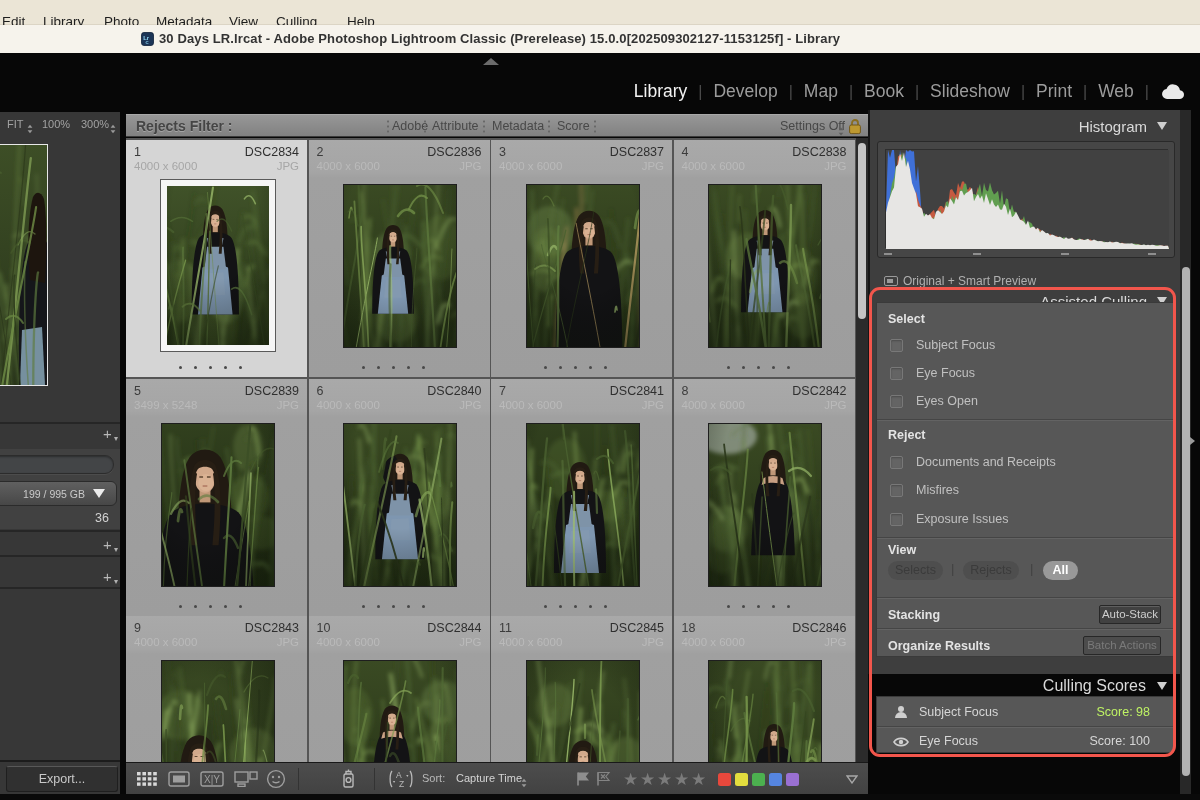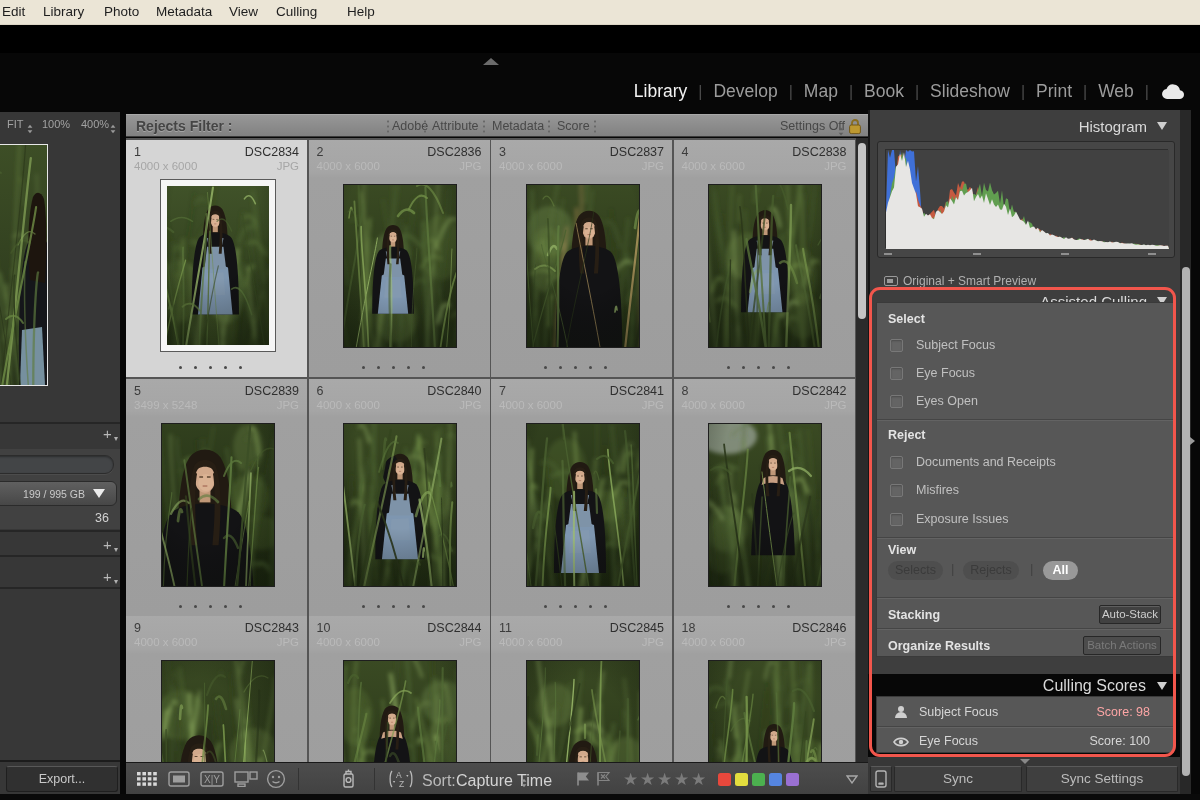--- a/index.html
+++ b/index.html
@@ -1,20 +1,20 @@
 <!DOCTYPE html>
 <html><head><meta charset="utf-8"><style>
 
 * { margin:0; padding:0; box-sizing:border-box; }
 html,body { width:1200px; height:800px; overflow:hidden; background:#000;
   font-family:"Liberation Sans", sans-serif; }
 #root { position:absolute; inset:0; width:1200px; height:800px; overflow:hidden; }
 .abs { position:absolute; }
 #menubar { position:absolute; left:0; top:0; width:1200px; height:25px; background:#ebe5d6; border-bottom:1px solid #dcd5c5; }
-#menubar span { position:absolute; top:4px; font-size:13.5px; color:#1e1e1e; }
+#menubar span { position:absolute; top:14px; font-size:13.5px; color:#1e1e1e; }
 #titlebar { position:absolute; left:0; top:25px; width:1200px; height:28px; background:#f6f3ec; }
 #title { position:absolute; left:159px; top:6px; font-size:13px; font-weight:bold; color:#333; letter-spacing:0.12px; }
 #tbicon { position:absolute; left:141px; top:7px; }
 #app { position:absolute; left:0; top:53px; width:1200px; height:747px; background:#070707; }
 #modules { position:absolute; top:28px; right:14px; display:flex; align-items:center; gap:11px;
   font-size:17.5px; color:#9c9c9c; }
 #modules .on { color:#f2f2f2; }
 #modules .sep { color:#4b4b4b; font-size:16px; }
 #topcaret { position:absolute; left:483px; top:5px; width:0; height:0;
   border-left:8px solid transparent; border-right:8px solid transparent; border-bottom:7px solid #6b6b6b; }
@@ -55,21 +55,21 @@
 .cell .ph svg { display:block; }
 .cell .mat { position:absolute; left:33.5px; top:39px; width:116px; height:173px;
   background:#f6f6f6; border:1px solid #5a5a5a; padding:6px; }
 .cell .mat svg { display:block; }
 .cell .dots { position:absolute; left:0; top:224px; width:181px; height:6px; }
 .cell .dots i { position:absolute; top:2px; width:3px; height:3px; border-radius:50%; background:#484848; }
 #gsb { position:absolute; left:856px; top:85px; width:12px; height:624px; background:#2b2b2b; }
 #gsb .th { position:absolute; left:2px; top:5px; width:8px; height:176px; background:#c5c5c5; border-radius:4px; }
 #toolbar { position:absolute; left:126px; top:709px; width:742px; height:32px;
   background:linear-gradient(#4d4d4d,#424242); border-top:1px solid #191919; }
-#toolbar .tx { position:absolute; top:9px; font-size:16px; color:#b9b9b9; }
+#toolbar .tx { position:absolute; top:9px; font-size:11px; color:#b9b9b9; }
 .vicon { position:absolute; }
 .star { position:absolute; top:6px; font-size:17px; color:#7b7b7b; }
 .sw { position:absolute; top:10px; width:13px; height:13px; border-radius:2.5px; }
 #rpanel { position:absolute; left:868px; top:57px; width:312px; height:564px; background:#3e3e3e;
   border-left:2px solid #161616; }
 .ptitle { position:absolute; font-size:15px; color:#d9d9d9; }
 .dtri { position:absolute; width:0; height:0; border-left:5.5px solid transparent;
   border-right:5.5px solid transparent; border-top:8px solid #cfcfcf; }
 #histbox { position:absolute; left:7px; top:31px; width:298px; height:117px; background:#464646;
   border:1px solid #292929; border-radius:3px; }
@@ -104,20 +104,28 @@
 <div id="root">
 <div id="menubar">
 <span style="left:2px">Edit</span>
 <span style="left:43px">Library</span>
 <span style="left:104px">Photo</span>
 <span style="left:156px">Metadata</span>
 <span style="left:229px">View</span>
 <span style="left:276px">Culling</span>
 <span style="left:347px">Help</span>
 </div>
+<div id="titlebar">
+<div id="tbicon"><svg width="13" height="14" viewBox="0 0 13 14">
+          <rect x="0.5" y="0.5" width="12" height="13" rx="2.4" fill="#1c3557" stroke="#0e1f38" stroke-width="0.8"></rect>
+          <text x="2.2" y="7.6" font-size="6" font-weight="bold" fill="#8fd6f4" font-family="Liberation Sans">Lr</text>
+          <text x="4.6" y="12.3" font-size="4.4" font-weight="bold" fill="#8fd6f4" font-family="Liberation Sans">C</text>
+        </svg></div>
+<div id="title">30 Days LR.lrcat - Adobe Photoshop Lightroom Classic (Prerelease) 15.0.0[202509302127-1153125f] - Library</div>
+</div>
 <div id="app">
 <div id="topcaret"></div>
 <div id="modules">
         <span class="on">Library</span>
         <span class="sep">|</span>
         <span class="">Develop</span>
         <span class="sep">|</span>
         <span class="">Map</span>
         <span class="sep">|</span>
         <span class="">Book</span>
@@ -132,21 +140,21 @@
           <path d="M7 16 a5 5 0 0 1 -0.5 -9.97 A7 7 0 0 1 20 7.2 a4.3 4.3 0 0 1 -0.8 8.8 Z" fill="#e9e9e9"></path>
         </svg>
       </div>
 <div id="lpanel">
 <span class="zi" style="left:7px">FIT</span>
 <span class="abs" style="left:27px;top:8px"><svg width="6" height="10" viewBox="0 0 7 11">
             <path d="M3.5 0.5 L6.3 4 H0.7 Z" fill="#9a9a9a"></path>
             <path d="M3.5 10.5 L6.3 7 H0.7 Z" fill="#9a9a9a"></path>
           </svg></span>
 <span class="zi" style="left:42px">100%</span>
-<span class="zi" style="left:81px">400%</span>
+<span class="zi" style="left:81px">300%</span>
 <span class="abs" style="left:110px;top:8px"><svg width="6" height="10" viewBox="0 0 7 11">
             <path d="M3.5 0.5 L6.3 4 H0.7 Z" fill="#9a9a9a"></path>
             <path d="M3.5 10.5 L6.3 7 H0.7 Z" fill="#9a9a9a"></path>
           </svg></span>
 <div id="nav"><svg width="47" height="240" viewBox="0 0 47 240" preserveAspectRatio="none">
             <defs>
               <linearGradient id="ng" x1="0" y1="0" x2="0" y2="1">
                 <stop offset="0" stop-color="#3d4e26"></stop>
                 <stop offset="1" stop-color="#28341a"></stop>
               </linearGradient>
@@ -1617,38 +1625,29 @@
 <div class="btn1" style="left:206px;top:333px;width:78px;background:#4c4c4c;color:#7a7a7a;box-shadow:none">Batch Actions</div>
 </div>
 <div class="ptitle" style="right:34px;top:567px;font-size:16px">Culling Scores</div>
 <div class="dtri" style="right:13px;top:572px"></div>
 <div class="ibox" style="top:586px;height:57px">
 <span class="abs" style="left:17px;top:7px"><svg width="14" height="13" viewBox="0 0 14 13">
               <circle cx="7" cy="4" r="3" fill="#cfcfcf"></circle>
               <path d="M1 13 a6 6 0 0 1 12 0 Z" fill="#cfcfcf"></path>
             </svg></span>
 <span class="cbl" style="left:42px;top:8px;color:#d6d6d6">Subject Focus</span>
-<span class="cbl" style="left:auto;right:23px;top:8px;color:#fca5a5">Score: 98</span>
+<span class="cbl" style="left:auto;right:23px;top:8px;color:#bef264">Score: 98</span>
 <div class="isep" style="top:29px"></div>
 <span class="abs" style="left:16px;top:37px"><svg width="16" height="12" viewBox="0 0 16 12">
               <path d="M1 6 C4 1.2 12 1.2 15 6 C12 10.8 4 10.8 1 6 Z" fill="none" stroke="#cfcfcf" stroke-width="1.6"></path>
               <circle cx="8" cy="6" r="2.2" fill="#cfcfcf"></circle>
             </svg></span>
 <span class="cbl" style="left:42px;top:37px;color:#d6d6d6">Eye Focus</span>
 <span class="cbl" style="left:auto;right:23px;top:37px;color:#d6d6d6">Score: 100</span>
 </div>
 </div>
 <div id="redrect"></div>
 <div id="rsb">
         <div class="th"></div>
       </div>
 <div id="parrow"></div>
-<div id="syncbar">
-<div class="abs" style="left:152px;top:2px;width:0;height:0;border-left:5px solid transparent;border-right:5px solid transparent;border-top:5px solid #888"></div>
-<div class="sbtn" style="left:2px;width:22px;padding-top:3px"><svg width="12" height="18" viewBox="0 0 12 18">
-            <rect x="1" y="1" width="10" height="16" rx="2" fill="none" stroke="#b5b5b5" stroke-width="1.4"></rect>
-            <rect x="3.4" y="12.6" width="5.2" height="2.2" rx="0.6" fill="#b5b5b5"></rect>
-          </svg></div>
-<div class="sbtn" style="left:26px;width:128px">Sync</div>
-<div class="sbtn" style="left:158px;width:152px">Sync Settings</div>
-</div>
 <div id="bottomblack"></div>
 </div>
 </div>
 </body></html>

